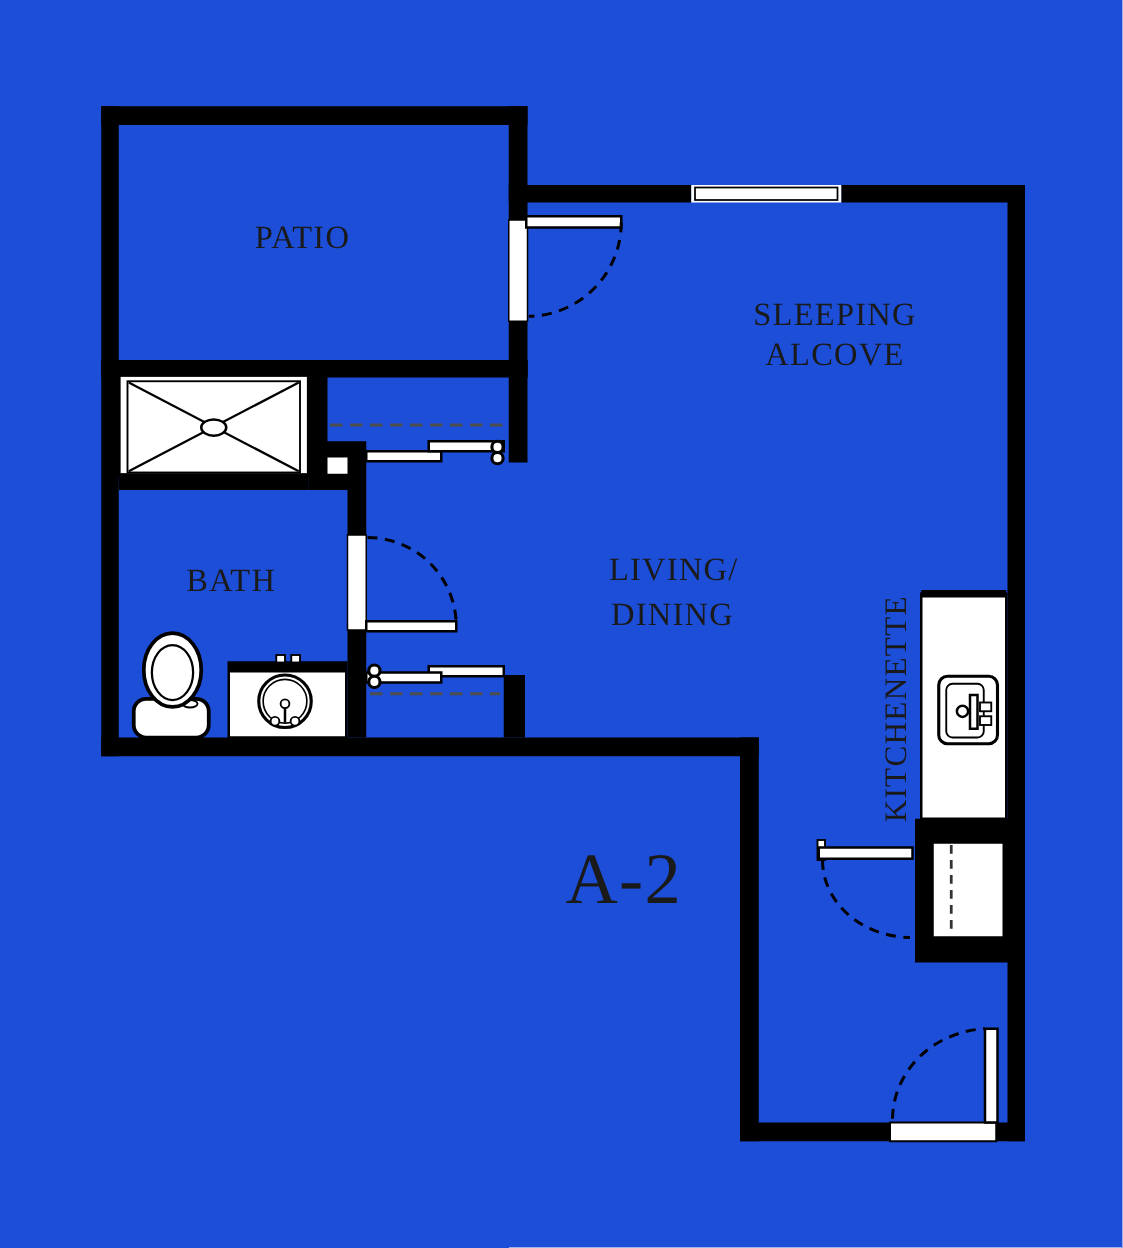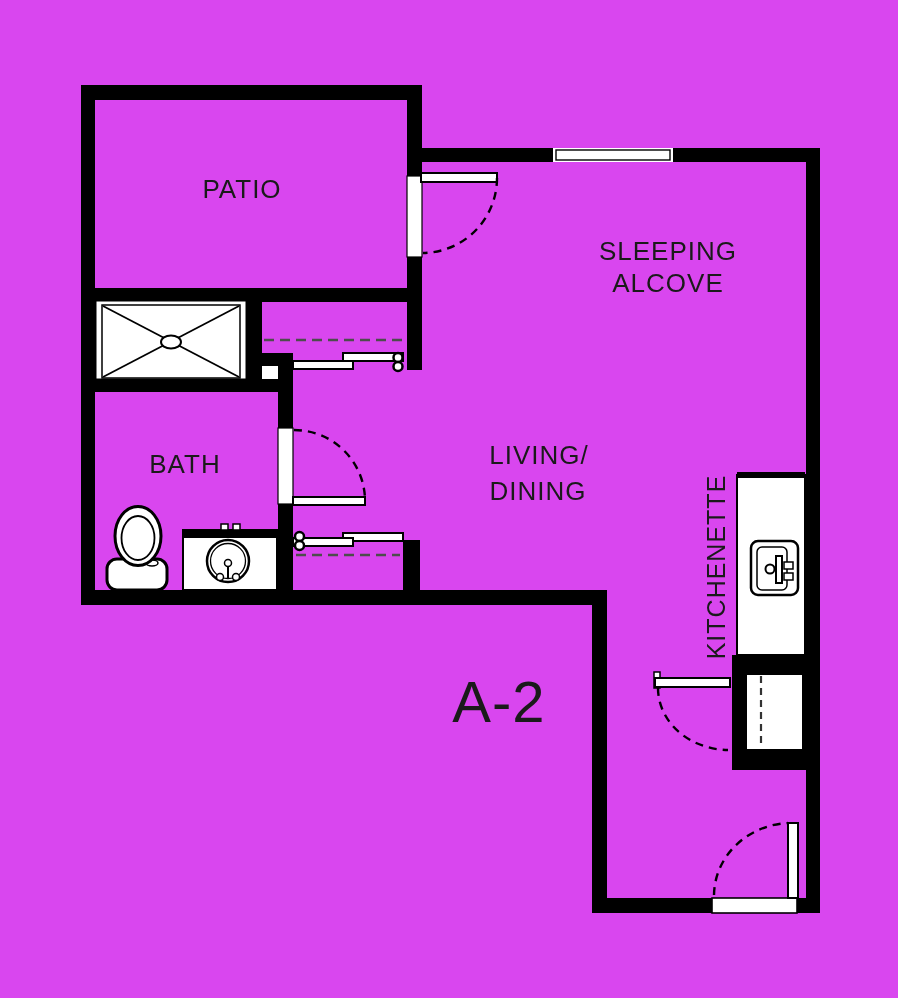--- a/index.html
+++ b/index.html
@@ -1,17 +1,17 @@
 <!DOCTYPE html>
 <html><head>
 <meta charset="utf-8">
 <style>
   html,body{margin:0;padding:0;background:#ffffff;}
-  #canvas{position:relative;width:898px;height:998px;background:#d946ef;overflow:hidden;
-          font-family:Liberation Sans, sans-serif;}
+  #canvas{position:relative;width:898px;height:998px;background:#1d4ed8;overflow:hidden;
+          font-family:Liberation Serif, serif;}
   svg{position:absolute;left:0;top:0;}
   .wall{fill:#000000;stroke:none;}
   .fixture{fill:#ffffff;stroke:#000000;}
   .thin{fill:none;stroke:#000000;}
   .arc{fill:none;stroke:#000000;stroke-width:2.4;stroke-dasharray:8 6;}
   .rod{fill:none;stroke:#4d4d4d;stroke-width:2.5;stroke-dasharray:10 6;}
   .rodv{fill:none;stroke:#333333;stroke-width:2.2;stroke-dasharray:7 5;}
   .roomlabel{fill:#1a1a1a;font-size:26px;letter-spacing:1px;text-anchor:middle;}
   .unitlabel{fill:#1a1a1a;font-size:58px;letter-spacing:1px;text-anchor:middle;}
 </style>

